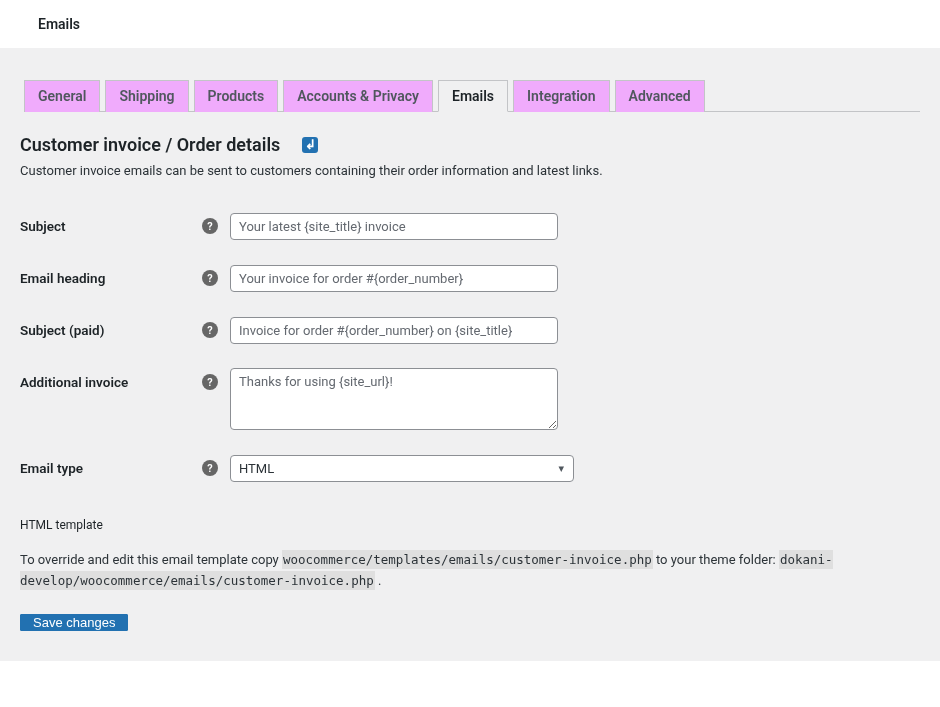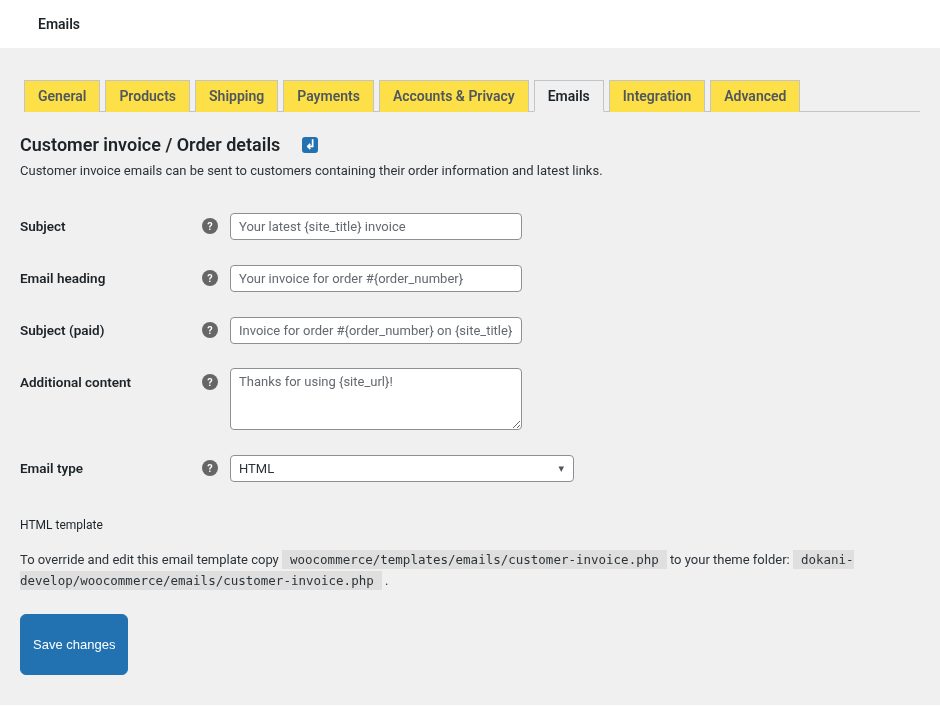--- a/index.html
+++ b/index.html
@@ -24,21 +24,21 @@
     padding: 0 20px;
   }
   .nav-tabs {
     display: flex;
     gap: 0;
     padding-top: 32px;
     border-bottom: 1px solid #c3c4c7;
     margin-left: 4px;
   }
   .nav-tabs .tab {
-    background: #fde047;
+    background: #f0abfc;
     border: 1px solid #c3c4c7;
     border-bottom: none;
     padding: 7px 13px;
     font-size: 14px;
     font-weight: 600;
     color: #50575e;
     margin-right: 5px;
     margin-bottom: -1px;
     cursor: pointer;
   }
@@ -101,21 +101,21 @@
     border-radius: 50%;
     background: #666;
     color: #fff;
     font-size: 11px;
     display: inline-flex;
     align-items: center;
     justify-content: center;
     cursor: help;
   }
   input[type=text], textarea, select {
-    width: 292px;
+    width: 328px;
     padding: 5px 8px;
     border: 1px solid #8c8f94;
     border-radius: 4px;
     font-size: 13px;
     background: #fff;
     color: #2c3338;
     font-family: inherit;
   }
   input[type=text]::placeholder,
   textarea::placeholder {
@@ -153,48 +153,47 @@
     margin: 24px 0 12px 0;
   }
   p.template-desc {
     margin: 18px 0 22px 0;
     line-height: 1.6;
     color: #2c3338;
   }
   code {
     font-family: Consolas, Monaco, monospace;
     background: #dfdfdf;
-    padding: 2px 8px;
+    padding: 2px 1px;
     font-size: 12.5px;
   }
   .button-primary {
     background: #2271b1;
     border: 1px solid #2271b1;
     color: #fff;
-    padding: 22px 12px;
-    border-radius: 6px;
+    padding: 0 12px;
+    border-radius: 1px;
     font-size: 13px;
     cursor: pointer;
   }
 </style>
 </head>
 <body>
 
 <div class="top-bar">
   <span>Emails</span>
 </div>
 
 <div class="main-wrap">
   <div class="content">
 
     <div class="nav-tabs">
       <div class="tab">General</div>
+      <div class="tab">Shipping</div>
       <div class="tab">Products</div>
-      <div class="tab">Shipping</div>
-      <div class="tab">Payments</div>
       <div class="tab">Accounts &amp; Privacy</div>
       <div class="tab active">Emails</div>
       <div class="tab">Integration</div>
       <div class="tab">Advanced</div>
     </div>
 
     <h2 class="page-title">
       <span>Customer invoice / Order details</span>
       <span class="back-badge">↲</span>
     </h2>
@@ -225,21 +224,21 @@
         <th>
           <span>Subject (paid)</span>
           <span class="help-tip">?</span>
         </th>
         <td>
           <input type="text" placeholder="Invoice for order #{order_number} on {site_title}" style="">
         </td>
       </tr>
       <tr>
         <th>
-          <span>Additional content</span>
+          <span>Additional invoice</span>
           <span class="help-tip">?</span>
         </th>
         <td>
           <textarea placeholder="Thanks for using {site_url}!" style=""></textarea>
         </td>
       </tr>
       <tr>
         <th>
           <span>Email type</span>
           <span class="help-tip">?</span>

